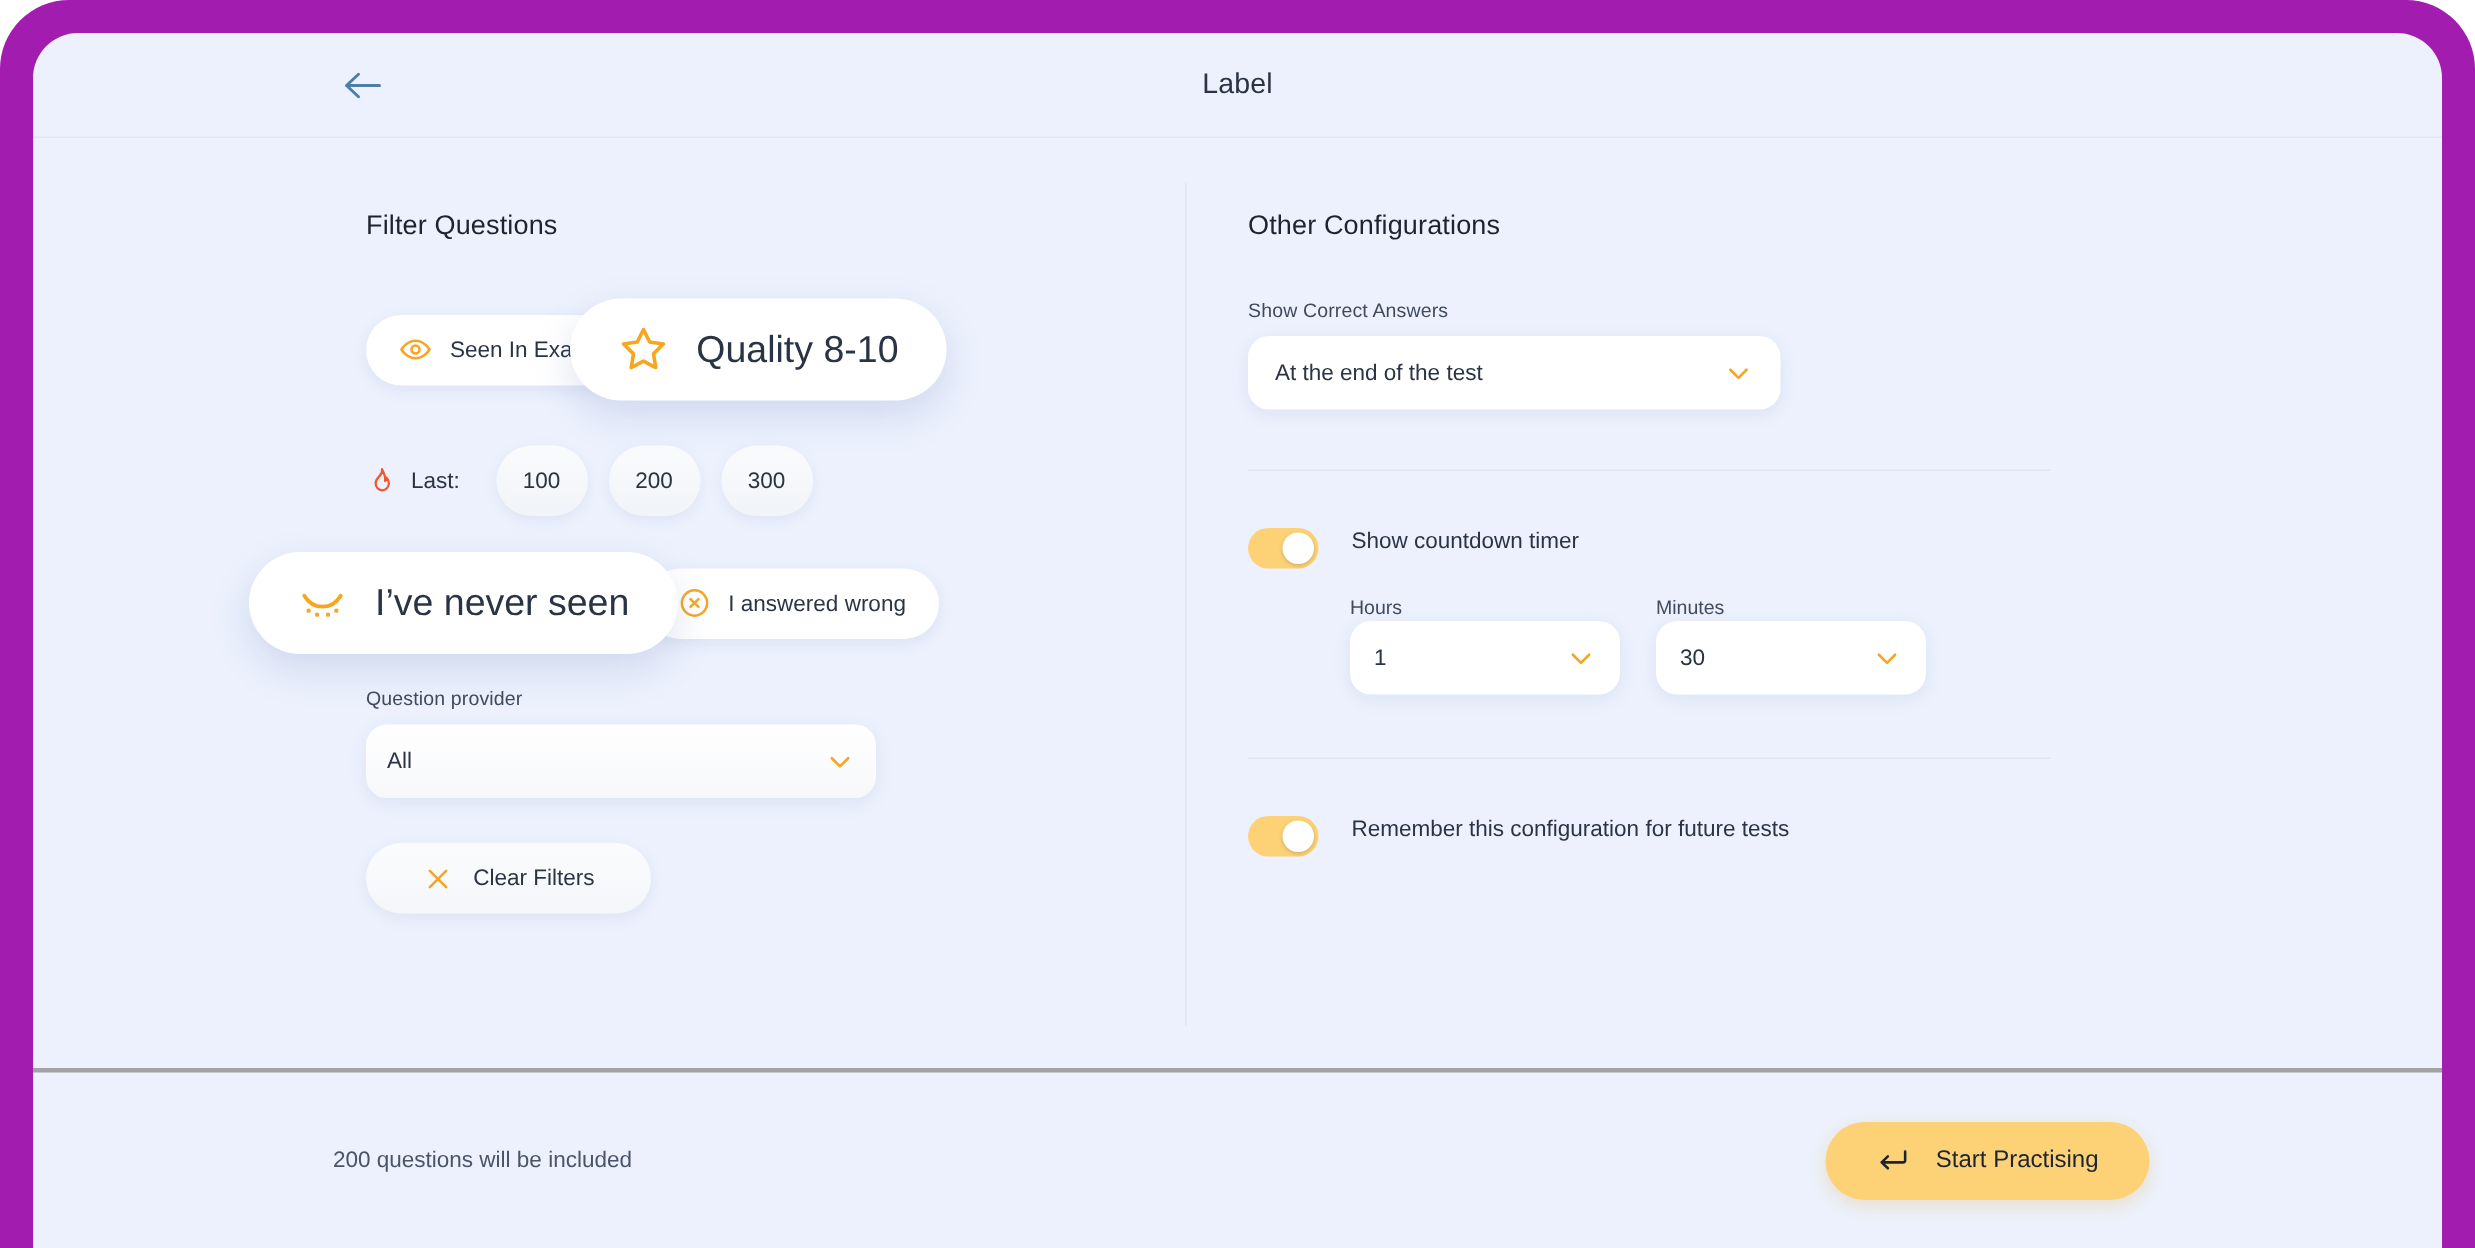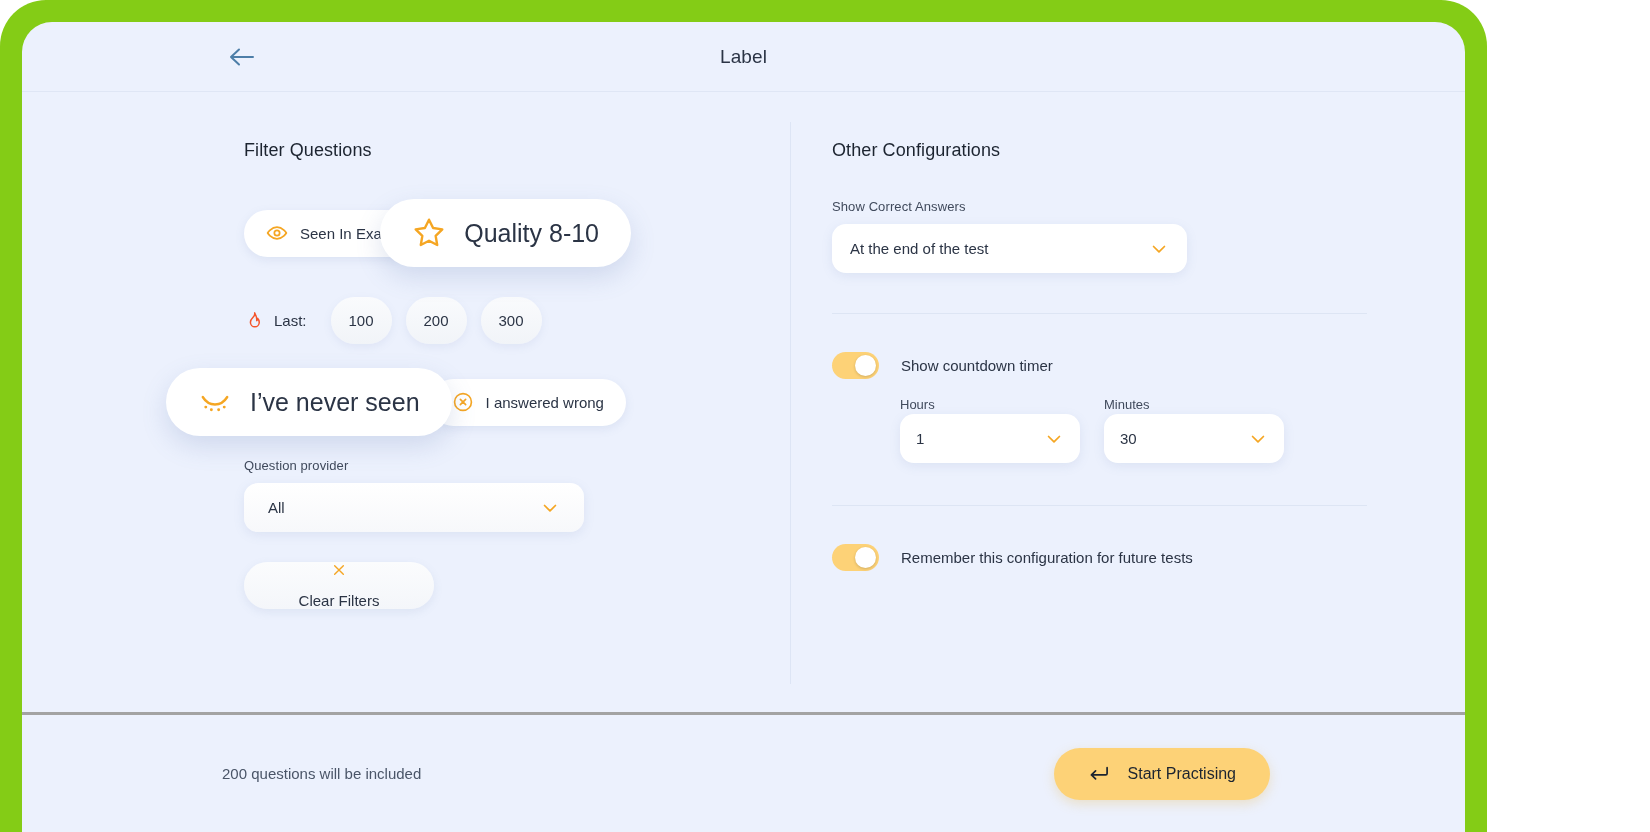--- a/index.html
+++ b/index.html
@@ -9,22 +9,22 @@
     height: 832px;
     overflow: hidden;
     background: #ffffff;
     font-family: "Liberation Sans", sans-serif;
   }
 
   
   .frame {
     position: absolute;
     left: 0; top: 0;
-    width: 1487px; height: 832px;
-    background: #84cc16;
+    width: 1650px; height: 832px;
+    background: #a21caf;
     border-top-left-radius: 46px;
     border-top-right-radius: 46px;
     padding: 22px 22px 0 22px;
     overflow: hidden;
   }
 
   .app {
     position: relative;
     width: 100%;
     height: 100%;
@@ -168,21 +168,21 @@
     margin-bottom: 10px;
     letter-spacing: .1px;
   }
   .select {
     width: 340px;
     height: 49px;
     background: linear-gradient(180deg,#ffffff 0%,#f7f8fb 100%);
     border-radius: 14px;
     display: flex;
     align-items: center;
-    padding: 0 24px;
+    padding: 0 14px;
     font-size: 15px;
     color: #2b3445;
     cursor: pointer;
     box-shadow: 0 3px 11px rgba(110,130,175,.13);
     justify-content: space-between;
   }
 
   
   .clear-btn {
     margin-top: 30px;
@@ -191,21 +191,20 @@
     border-radius: 24px;
     background: linear-gradient(180deg,#fbfcfd 0%,#f4f6fa 100%);
     display: flex;
     align-items: center;
     justify-content: center;
     gap: 14px;
     font-size: 15px;
     color: #2b3445;
     cursor: pointer;
     box-shadow: 0 3px 10px rgba(110,130,175,.12);
-    flex-direction: column;
   }
 
   
   .select-wide {
     width: 355px;
     height: 49px;
     background: #ffffff;
     border-radius: 14px;
     display: flex;
     align-items: center;
@@ -217,21 +216,20 @@
     box-shadow: 0 3px 11px rgba(110,130,175,.13);
   }
   .hr {
     width: 535px;
     height: 1px;
     background: #dde5f4;
     margin: 40px 0 0 0;
   }
   .toggle-row {
     display: flex;
-    align-items: center;
     gap: 22px;
     margin-top: 38px;
   }
   .toggle {
     width: 47px;
     height: 27px;
     border-radius: 14px;
     background: #fdd277;
     position: relative;
     cursor: pointer;

